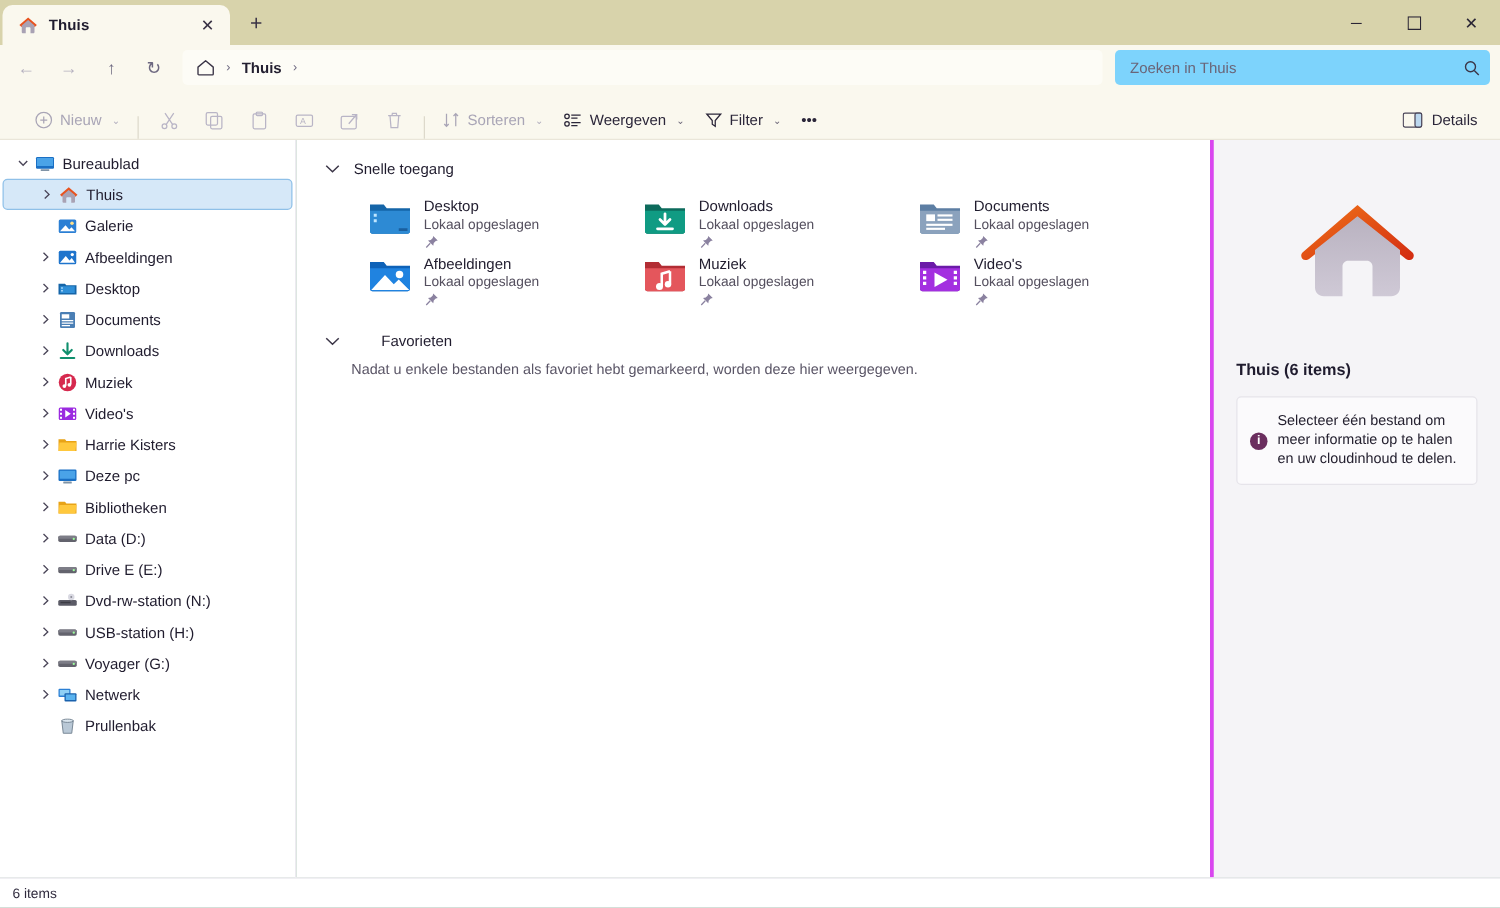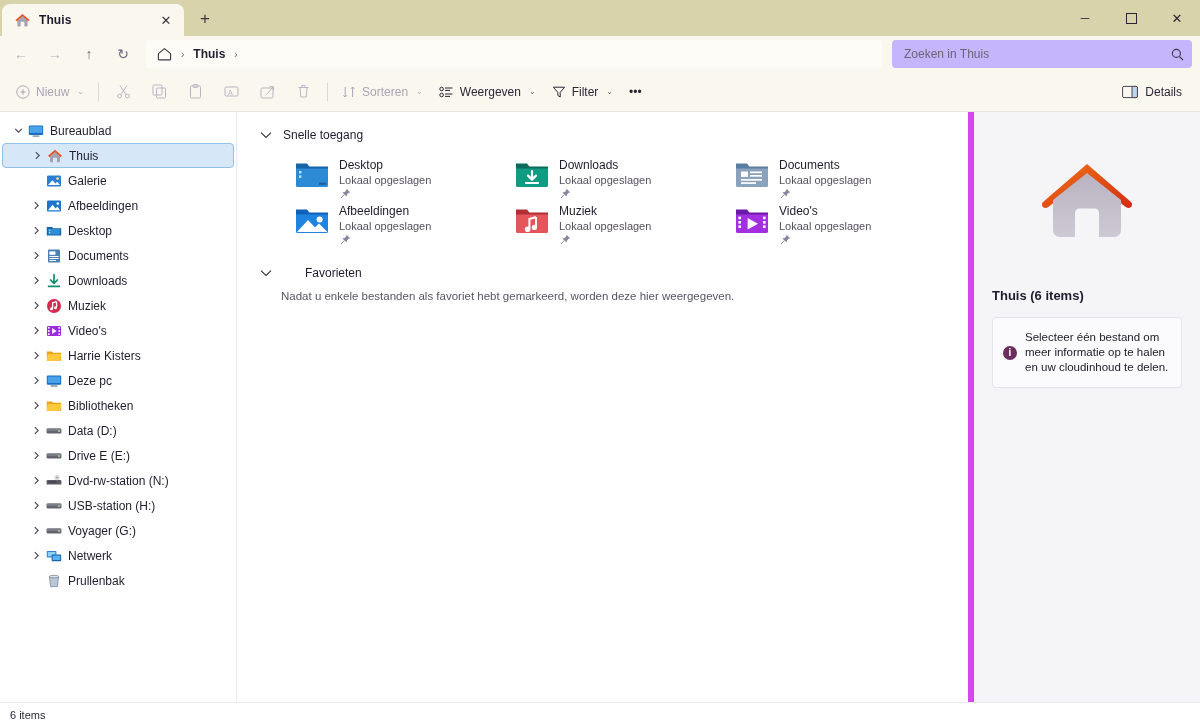--- a/index.html
+++ b/index.html
@@ -84,34 +84,34 @@
     display: flex; align-items: center;
     margin-left: 6px; margin-right: 10px;
     padding: 0 8px;
     gap: 4px;
   }
   .crumb-home { width: 20px; height: 20px; display:flex; align-items:center; justify-content:center; color:#3b3547;}
   .crumb-sep { color: #6d6880; font-size: 10px; padding: 0 3px; }
   .crumb-text { font-size: 12px; color: #231f30; font-weight: bold; padding: 0 2px; }
   .searchbox {
     width: 300px; height: 28px;
-    background: #c4b5fd;
+    background: #7dd3fc;
     border-radius: 4px;
     display: flex; align-items: center;
     padding: 0 8px 0 12px;
   }
   .searchbox .ph { flex: 1; font-size: 12px; color: #6a6578; }
   .searchbox .sicon { color: #3b3547; font-size: 12px; }
 
   
   .toolbar {
     height: 40px;
     background: #faf8ee;
-    display: flex; align-items: center;
-    padding: 0 10px 0 8px;
+    display: flex; align-items: flex-end;
+    padding: 0 10px 0 20px;
     border-bottom: 1px solid #eae6d9;
     flex: none;
   }
   .tb-item {
     height: 30px; border-radius: 4px;
     display: flex; align-items: center; gap: 6px;
     padding: 0 8px;
     font-size: 12px; color: #2b2639;
   }
   .tb-item.dis { color: #a9a5b6; }
@@ -200,21 +200,21 @@
   .tile-sub { font-size: 11px; color: #55505f; line-height: 14px; }
   .tile-pin { width: 11px; height: 11px; margin-top: 1px; margin-left: 1px; }
 
   .fav-head { margin-top: 18px; gap: 32px; }
   .fav-text { font-size: 11.5px; color: #5a5566; padding-left: 28px; margin-top: 4px; }
 
   
   .detailspane {
     width: 232px; flex: none;
     background: #f5f4f7;
-    border-left: 6px solid #d946ef;
+    border-left: 3px solid #d946ef;
     display: flex; flex-direction: column;
   }
   .dp-hero {
     height: 176px;
     display: flex; align-items: center; justify-content: center;
   }
   .dp-title {
     font-size: 13px; font-weight: bold; color: #1f1b2e;
     padding: 0 18px; margin-bottom: 14px;
   }

